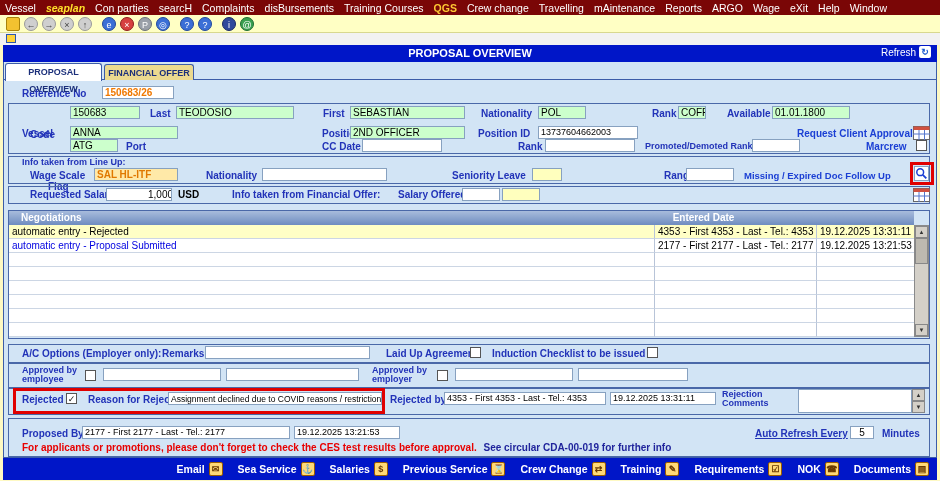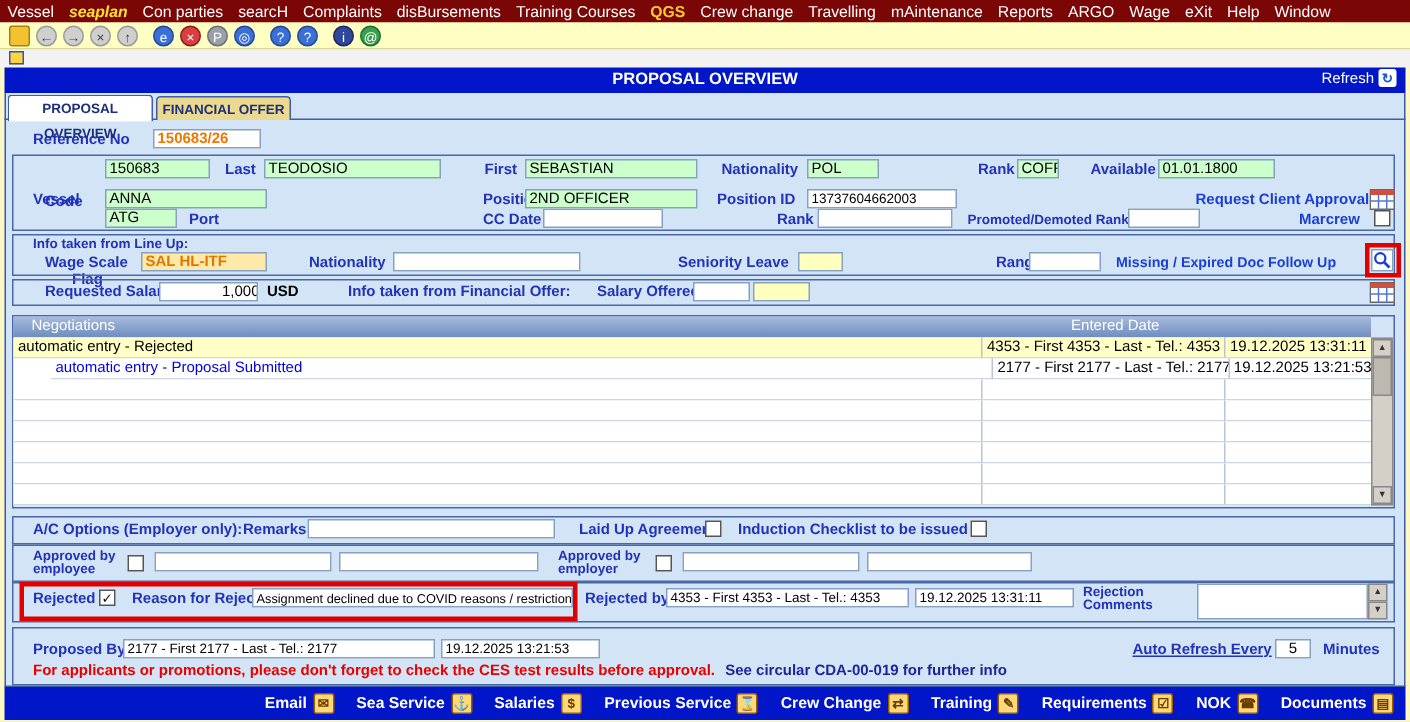--- a/index.html
+++ b/index.html
@@ -41,21 +41,21 @@
   .lnk{color:#1b3fd4;cursor:pointer;}
   .fld{position:absolute;height:13px;background:#fff;border:1px solid #87a1c0;font-size:10px;line-height:11px;padding:0 2px;color:#000;white-space:nowrap;overflow:hidden;}
   .fld.g{background:#ccffcc;}
   .fld.y{background:#ffffbe;}
   .fld.t{background:#ffe9a8;color:#e07800;font-weight:bold;}
   .fld.ra{text-align:left;padding-left:41px;}
   .fld.orange{color:#f07800;font-weight:bold;}
   .box{position:absolute;border:1px solid #4a68a8;background:transparent;}
   .cb{position:absolute;width:11px;height:11px;background:#fff;border:1px solid #555;font-size:9px;line-height:10px;text-align:center;color:#111;cursor:pointer;}
   
-  .thead{position:absolute;left:9px;top:211px;width:905px;height:14px;display:flex;background:linear-gradient(#a8bcdc,#6e8cc0);color:#fff;font-weight:normal;font-size:10px;line-height:14px;gap:40px;}
+  .thead{position:absolute;left:9px;top:211px;width:905px;height:14px;display:flex;background:linear-gradient(#a8bcdc,#6e8cc0);color:#fff;font-weight:bold;font-size:10px;line-height:14px;}
   .th1{width:646px;padding-left:12px;}
   .th2{width:162px;text-align:center;}
   .th3{width:97px;text-align:center;}
   .tback{position:absolute;left:9px;top:225px;width:905px;height:112px;background:#fff;}
   .trow{position:absolute;left:9px;width:905px;height:14px;display:flex;background:#fff;}
   .trow.hl{background:#ffffc6;}
   .tc{height:14px;font-size:10px;line-height:14px;padding:0 3px;overflow:hidden;white-space:nowrap;border-right:1px solid #b8c4d8;border-bottom:1px solid #ccd6e4;color:#000;}
   .tc1{width:646px;}.tc2{width:162px;}.tc3{width:97px;border-right:none;}
   .tc.link{color:#0000e0;cursor:pointer;}
   
@@ -226,21 +226,21 @@
   <div class="thead">
     <div class="th1">Negotiations</div>
     <div class="th3">Entered Date</div>
   </div>
   <div class="tback"></div>
   <div class="trow hl" style="top:225px;">
     <div class="tc tc1">automatic entry - Rejected</div>
     <div class="tc tc2">4353 - First 4353 - Last - Tel.: 4353</div>
     <div class="tc tc3">19.12.2025 13:31:11</div>
   </div>
-  <div class="trow" style="top:239px;padding-left:25px;">
+  <div class="trow" style="top:239px;">
     <div class="tc tc1 link">automatic entry - Proposal Submitted</div>
     <div class="tc tc2">2177 - First 2177 - Last - Tel.: 2177</div>
     <div class="tc tc3">19.12.2025 13:21:53</div>
   </div>
   <div class="trow" style="top:253px;">
       <div class="tc tc1"></div>
       <div class="tc tc2"></div>
       <div class="tc tc3"></div>
     </div>
   <div class="trow" style="top:267px;">

